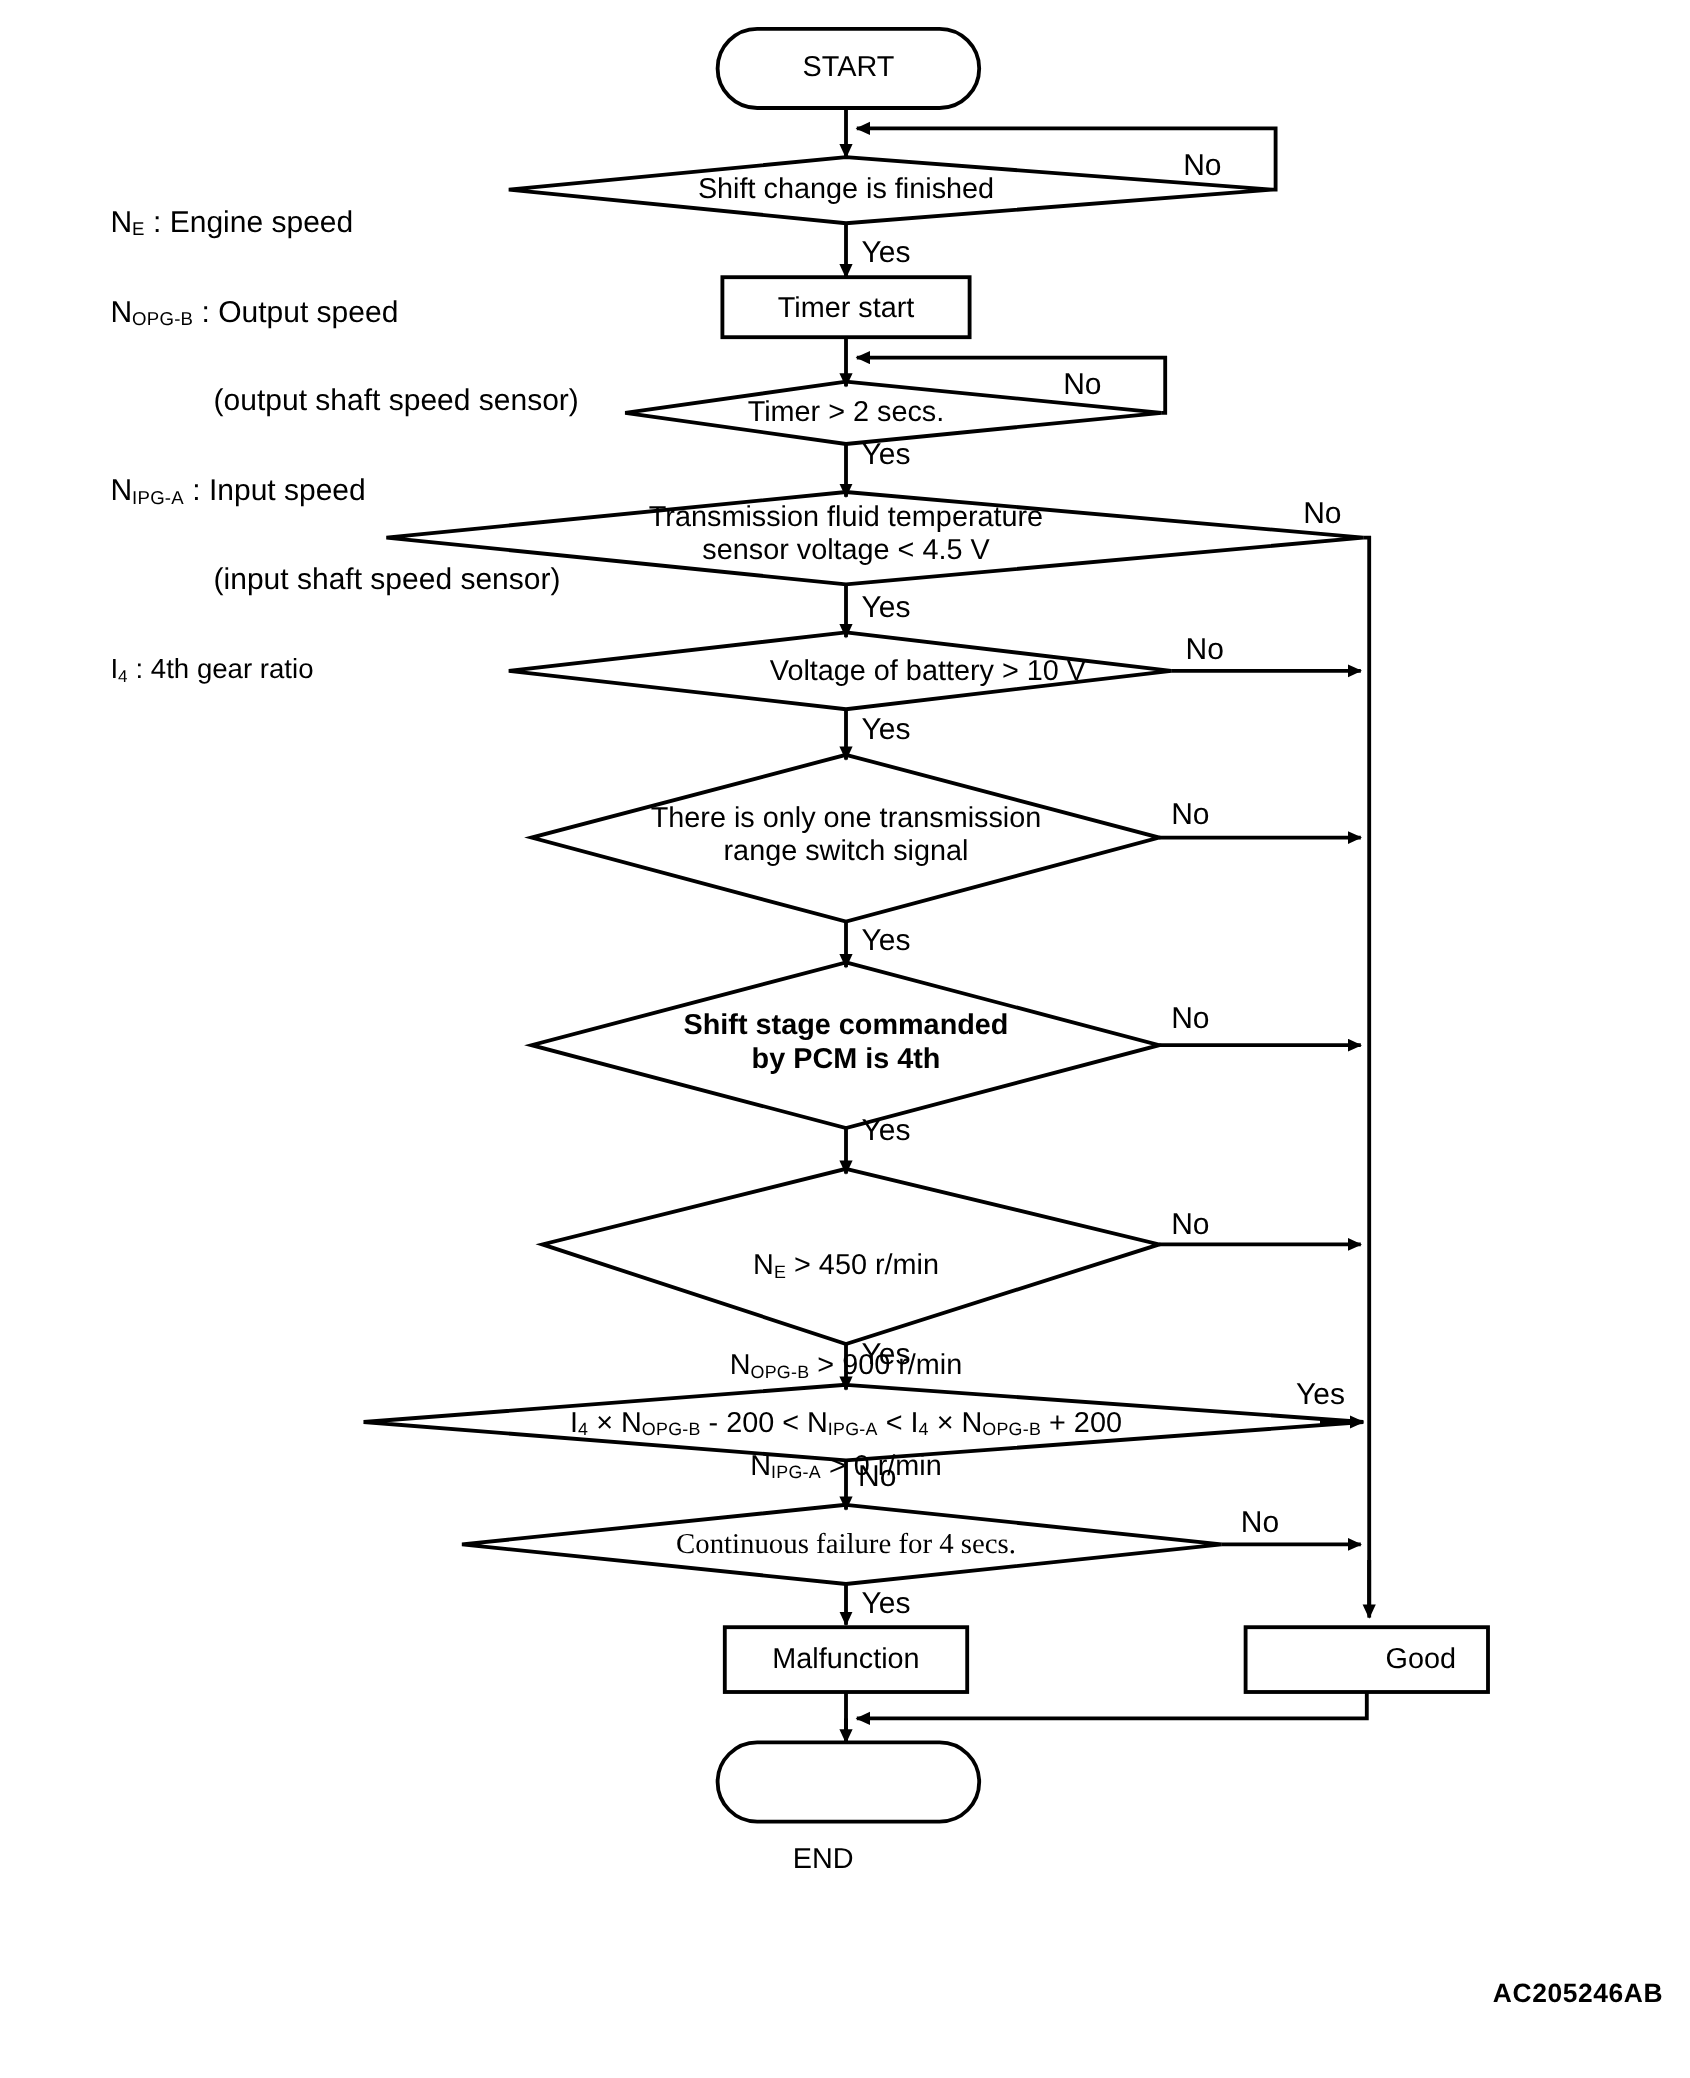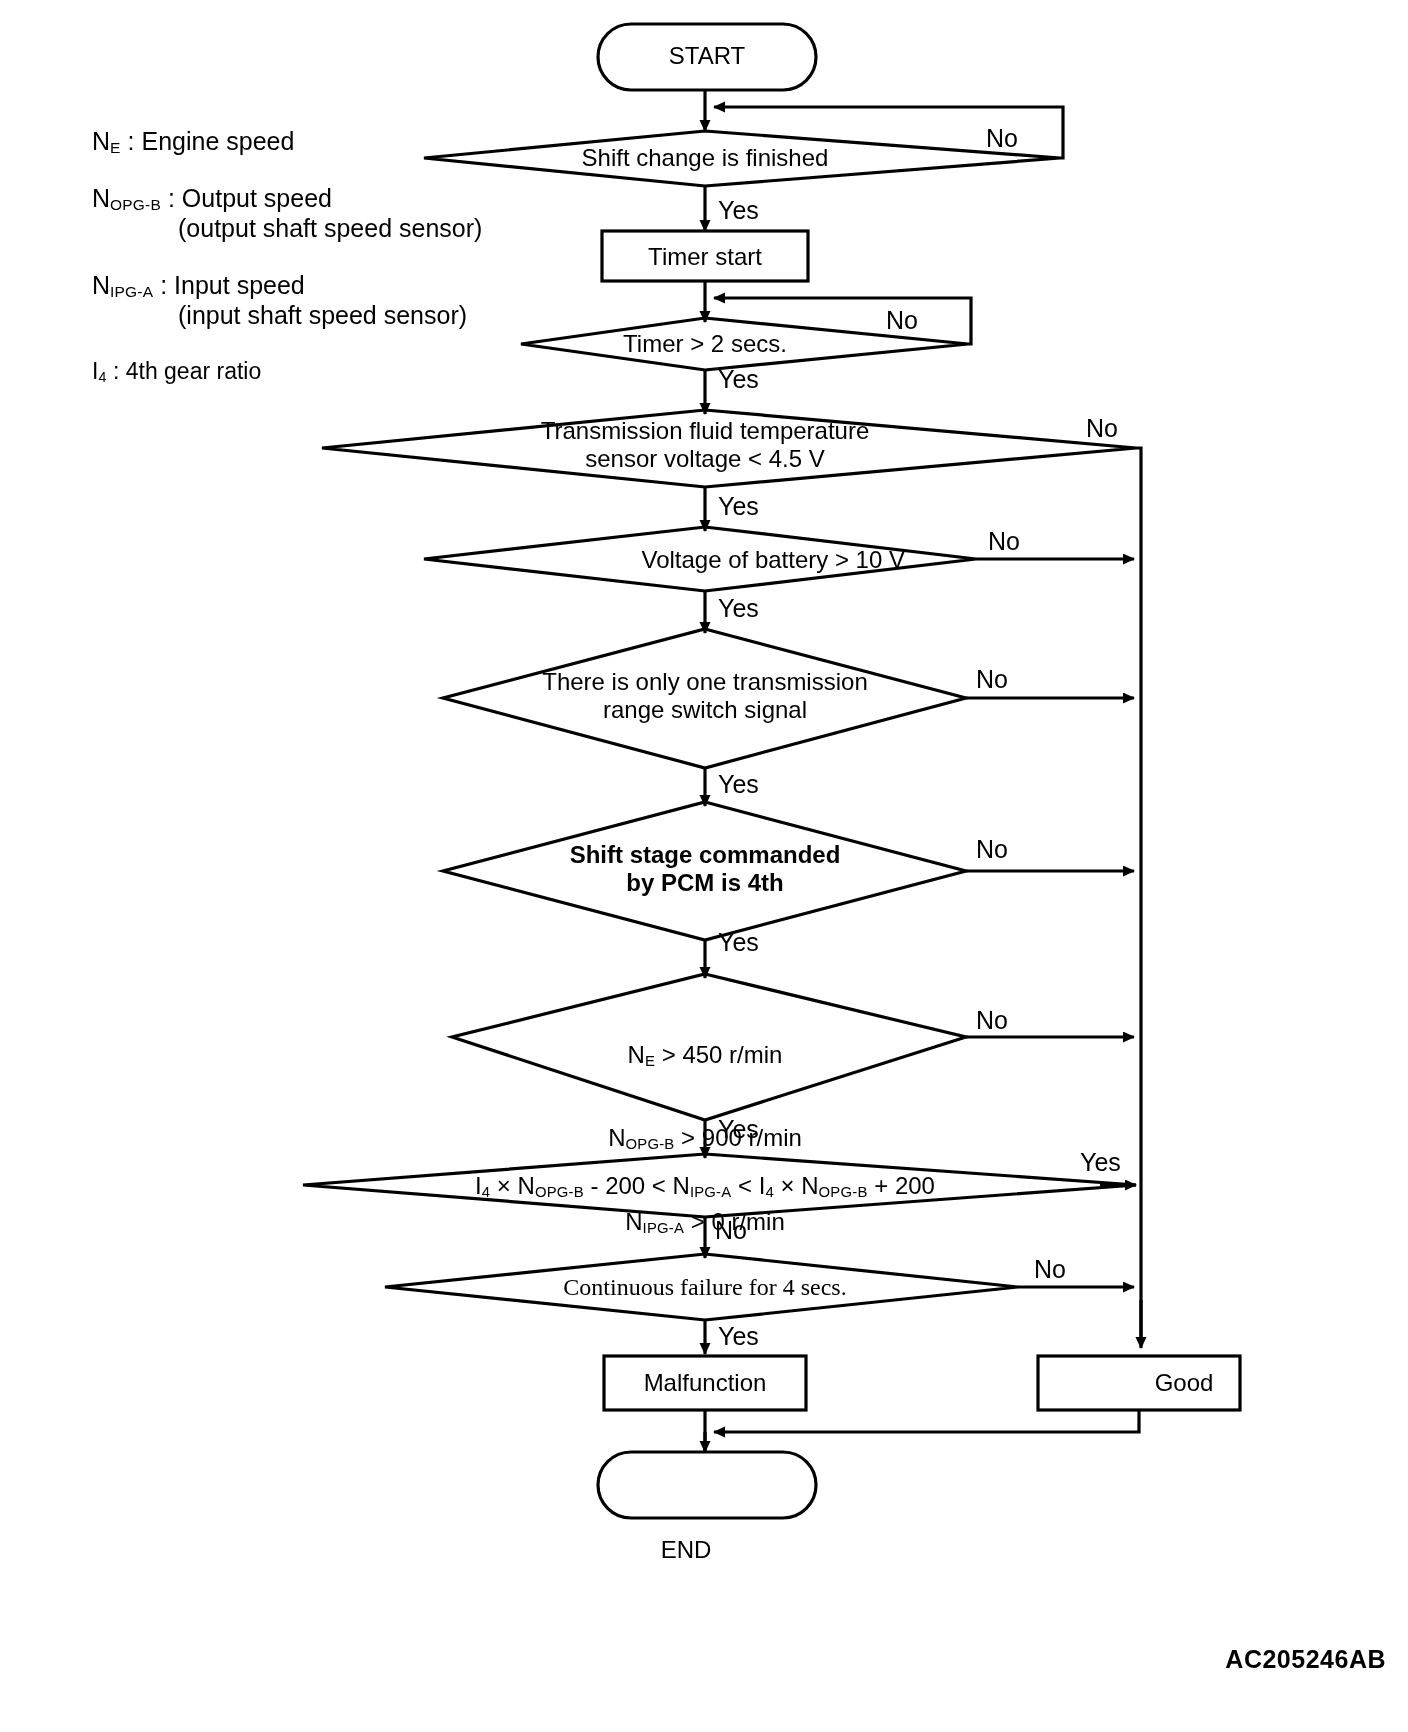--- a/index.html
+++ b/index.html
@@ -31,20 +31,21 @@
     top: 126px;
     width: 420px;
   }
   .legend-item {
     margin-bottom: 26px;
     line-height: 1.22;
   }
   .legend-line {
     font-size: 25px;
     white-space: pre;
+    margin-top: 44px;
   }
   .legend-line.indent {
     padding-left: 86px;
   }
   .legend-item.small .legend-line {
     font-size: 23px;
   }
   sub {
     font-size: 0.62em;
     vertical-align: baseline;
@@ -65,21 +66,21 @@
   }
   .edge-label {
     position: absolute;
     font-size: 25px;
     white-space: pre;
   }
   .code-label {
     position: absolute;
     right: 22px;
     bottom: 58px;
-    font-size: 25px;
+    font-size: 22px;
     font-weight: bold;
     letter-spacing: 0.5px;
   }
 </style>
 </head>
 <body>
 
 <div id="page">
 
   <div class="legend">

